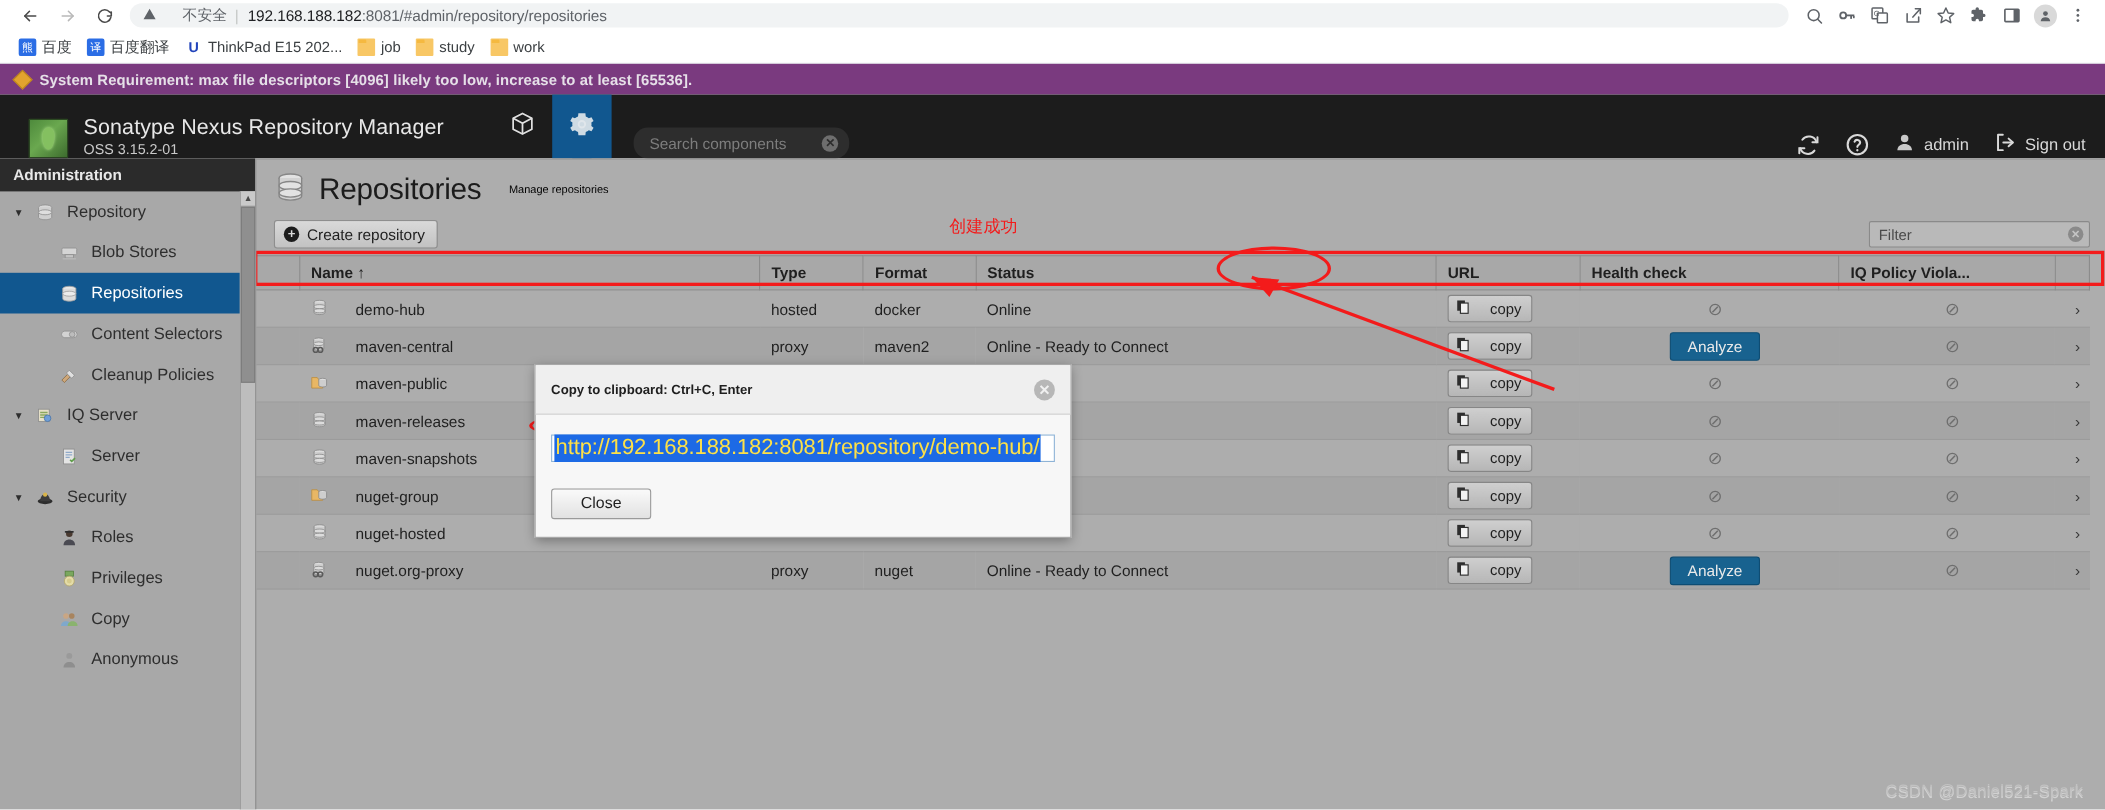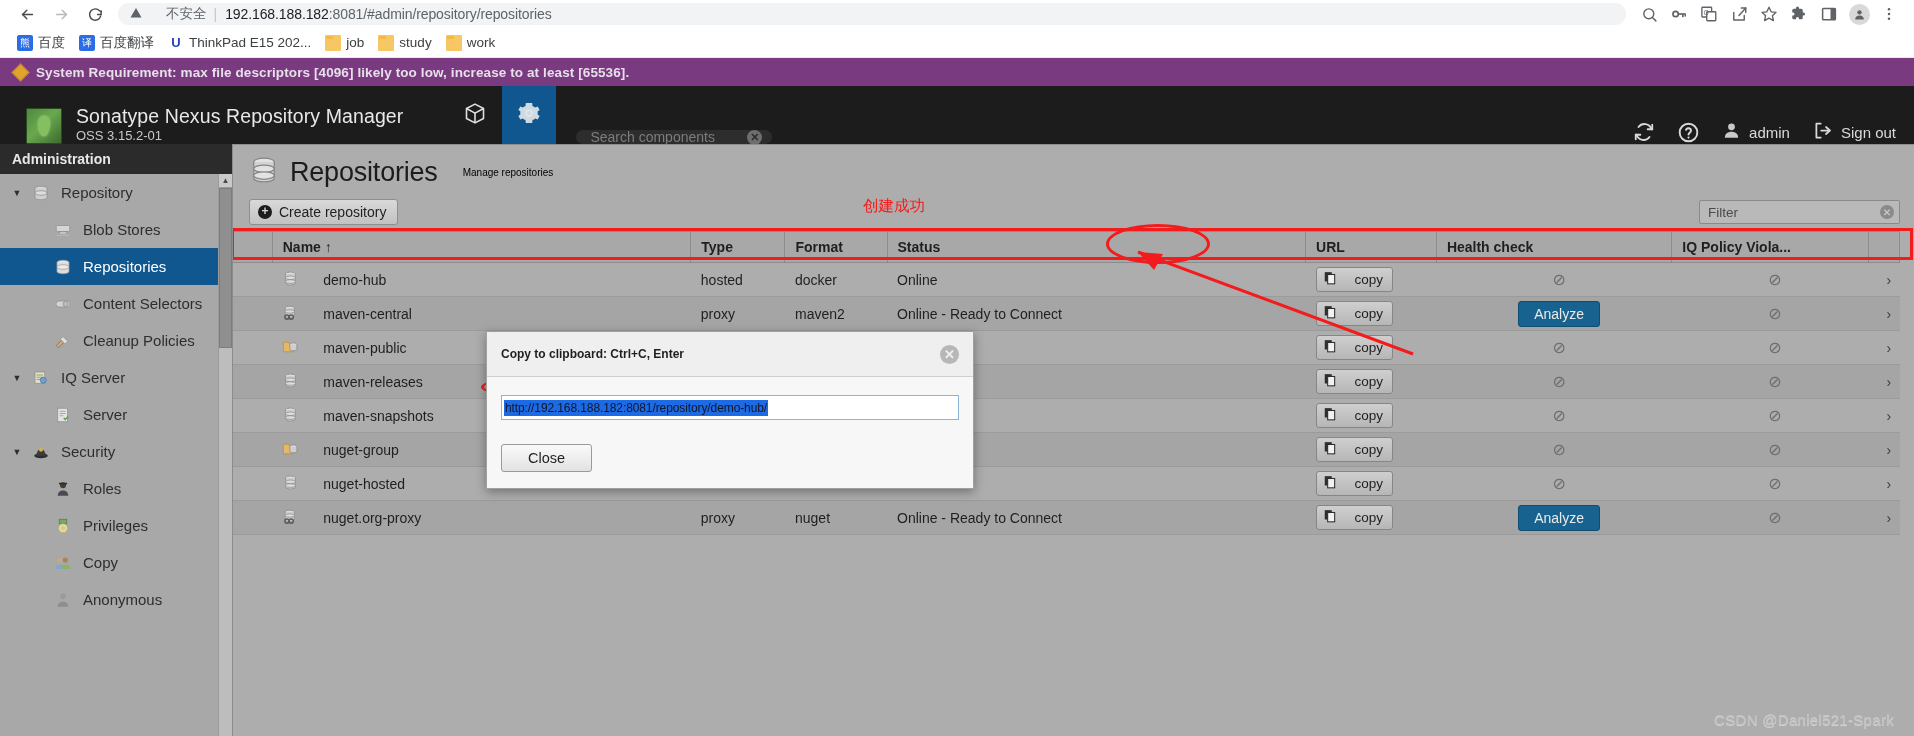--- a/index.html
+++ b/index.html
@@ -161,21 +161,21 @@
   .nx-tab.active::after {
     content:"";
     position: absolute;
     bottom: -9px; left: 50%; transform: translateX(-50%);
     border-left: 9px solid transparent;
     border-right: 9px solid transparent;
     border-top: 9px solid #11578f;
   }
   .nx-search {
     margin-left: 20px;
-    width: 196px; height: 14px;
+    width: 196px; height: 28px;
     background: #2d2d2d;
     border-radius: 13px;
     display: flex; align-items: center;
     padding: 0 10px 0 14px;
     justify-content: space-between;
   }
   .nx-search-ph { color: #7d7d7d; font-size: 14px; }
   .nx-search-clear {
     width: 15px; height: 15px; border-radius: 50%;
     background: #6e6e6e;
@@ -416,22 +416,22 @@
   .dlg-body { padding: 18px 14px 10px 14px; }
   .dlg-input {
     width: 100%; height: 25px;
     border: 1px solid #8eb3d6;
     background: #fff;
     display: flex; align-items: center;
     padding: 0 2px;
   }
   .dlg-input-val {
     background: #1d6ae5;
-    color: #0f172a;
-    font-size: 12px;
+    color: #fde047;
+    font-size: 20px;
     padding: 1px 1px;
     letter-spacing: -0.1px;
   }
   .dlg-foot { padding: 14px 14px 16px 14px; }
   .btn-close {
     background: linear-gradient(#fafafa, #e2e2e2);
     border: 1px solid #9a9a9a;
     border-radius: 3px;
     padding: 5px 26px;
     font-size: 14.5px;

